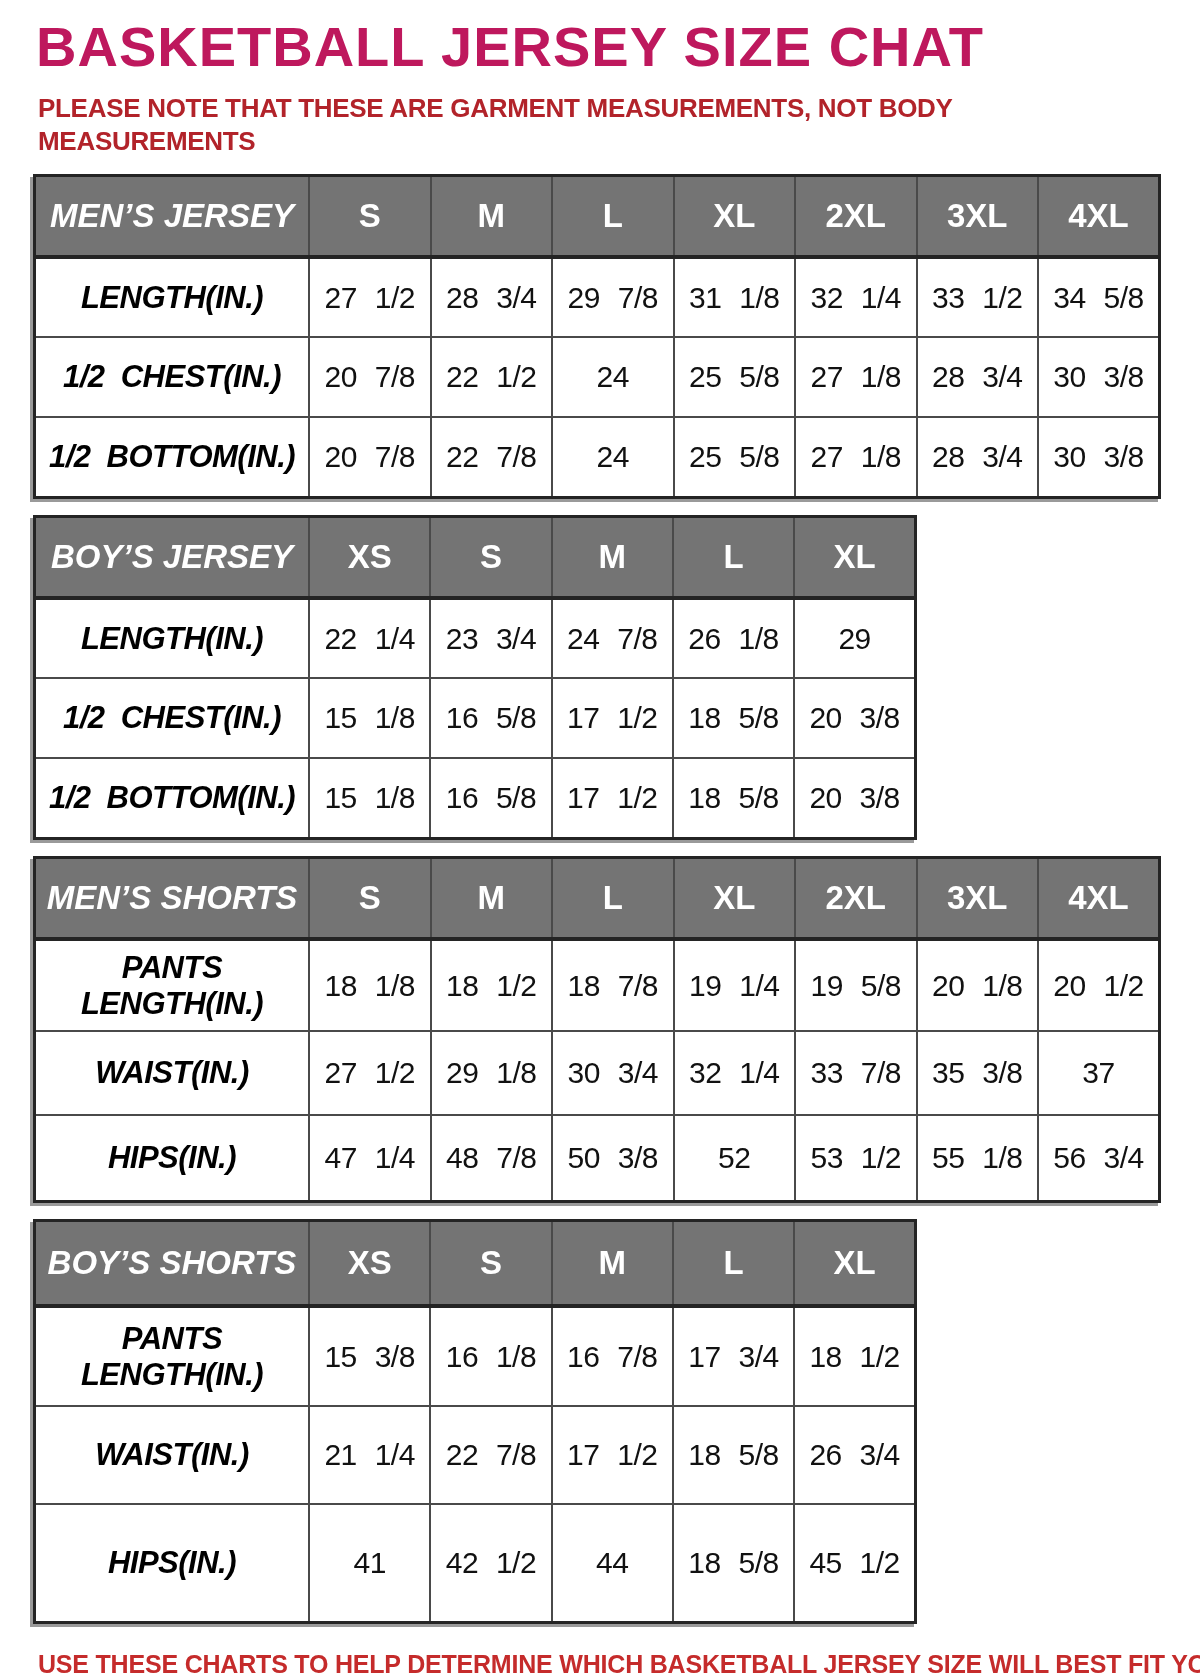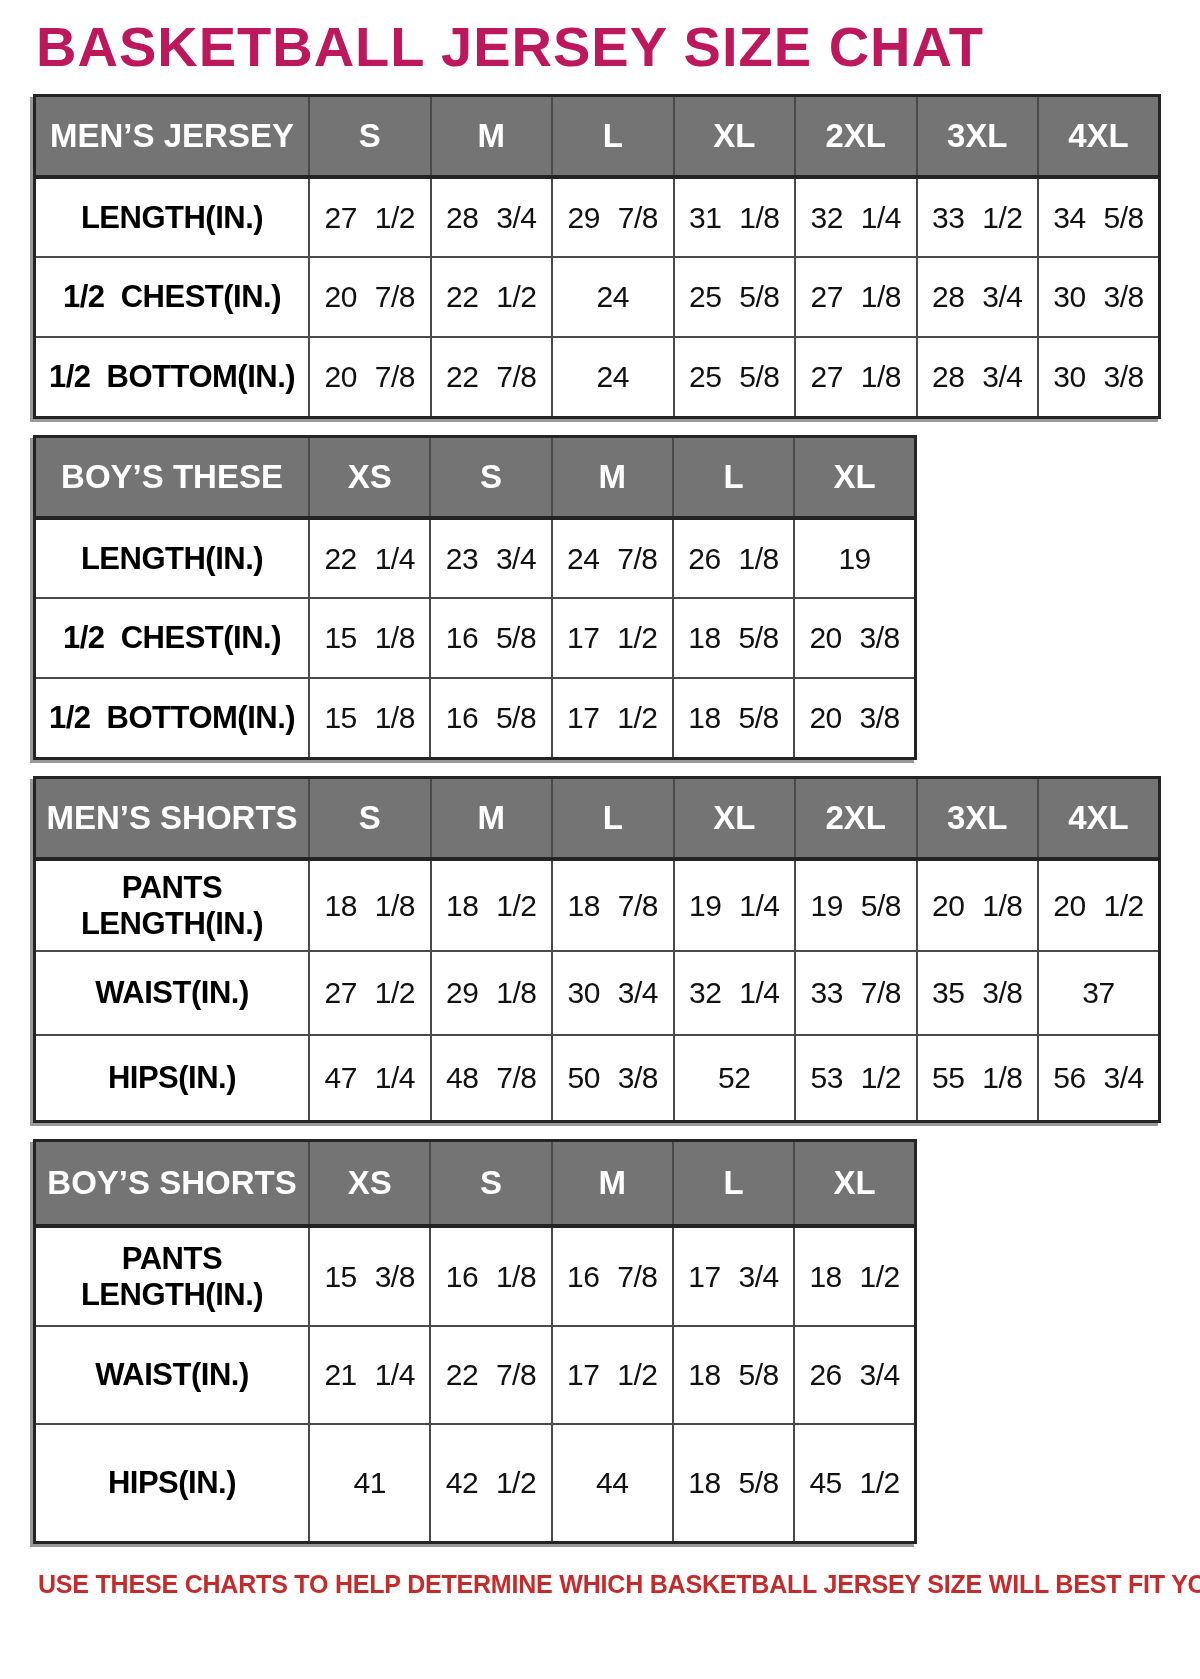--- a/index.html
+++ b/index.html
@@ -54,21 +54,21 @@
   }
   table.size-table { border: 3px solid #242424; }
   table.size-table thead tr { border-bottom: 4px solid #242424; }
   table.size-table thead th {
     background: #747474;
     color: #ffffff;
     font-size: 33px;
     font-weight: 700;
     letter-spacing: 0px;
   }
-  table.size-table .label-col { width: 264px; }
+  table.size-table .label-col { width: 264px; font-style: italic; }
   table.size-table tbody th.label-col {
     font-size: 31px;
     font-weight: 700;
     color: #000;
     letter-spacing: -0.5px;
     word-spacing: 8px;
     line-height: 1.15;
   }
   table.size-table tbody td {
     font-size: 30px;
@@ -97,20 +97,21 @@
     white-space: nowrap;
   }
 </style>
 </head>
 <body>
 
 <div class="page">
 
   <h1 class="title">BASKETBALL JERSEY SIZE CHAT</h1>
 
+  <p class="note"><span>PLEASE NOTE THAT THESE ARE GARMENT MEASUREMENTS, NOT BODY</span><br><span>MEASUREMENTS</span></p>
 
   <table class="size-table mens t0">
       <thead>
         <tr>
           <th class="label-col">MEN’S JERSEY</th>
           <th>S</th>
           <th>M</th>
           <th>L</th>
           <th>XL</th>
           <th>2XL</th>
@@ -148,36 +149,36 @@
           <td>27 1/8</td>
           <td>28 3/4</td>
           <td>30 3/8</td>
         </tr>
       </tbody>
     </table>
 
   <table class="size-table boys t1">
       <thead>
         <tr>
-          <th class="label-col">BOY’S THESE</th>
+          <th class="label-col">BOY’S JERSEY</th>
           <th>XS</th>
           <th>S</th>
           <th>M</th>
           <th>L</th>
           <th>XL</th>
         </tr>
       </thead>
       <tbody>
         <tr class="r0">
           <th class="label-col">LENGTH(IN.)</th>
           <td>22 1/4</td>
           <td>23 3/4</td>
           <td>24 7/8</td>
           <td>26 1/8</td>
-          <td>19</td>
+          <td>29</td>
         </tr>
         <tr class="r1">
           <th class="label-col">1/2 CHEST(IN.)</th>
           <td>15 1/8</td>
           <td>16 5/8</td>
           <td>17 1/2</td>
           <td>18 5/8</td>
           <td>20 3/8</td>
         </tr>
         <tr class="r2">

